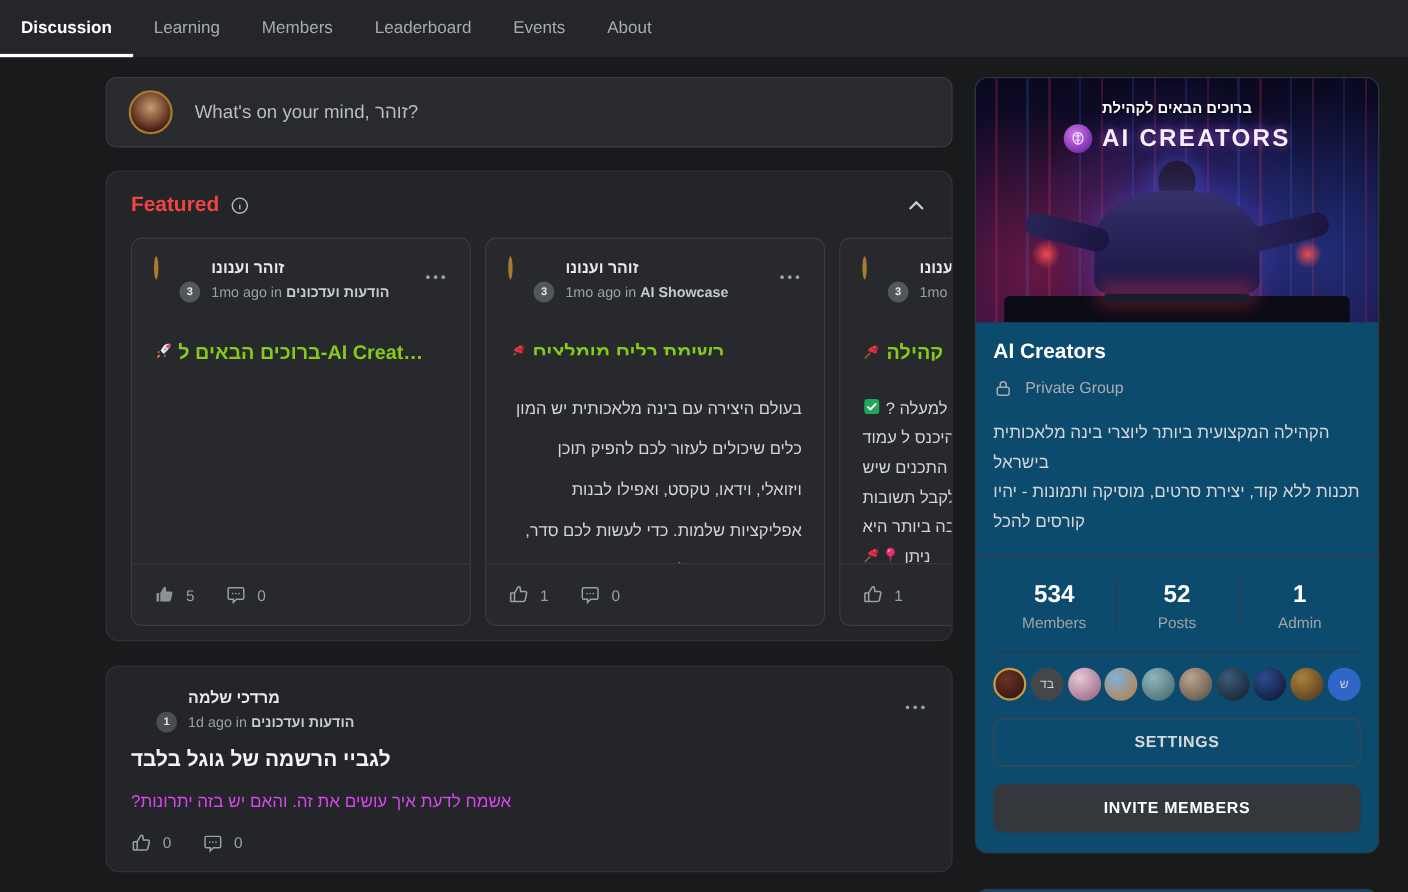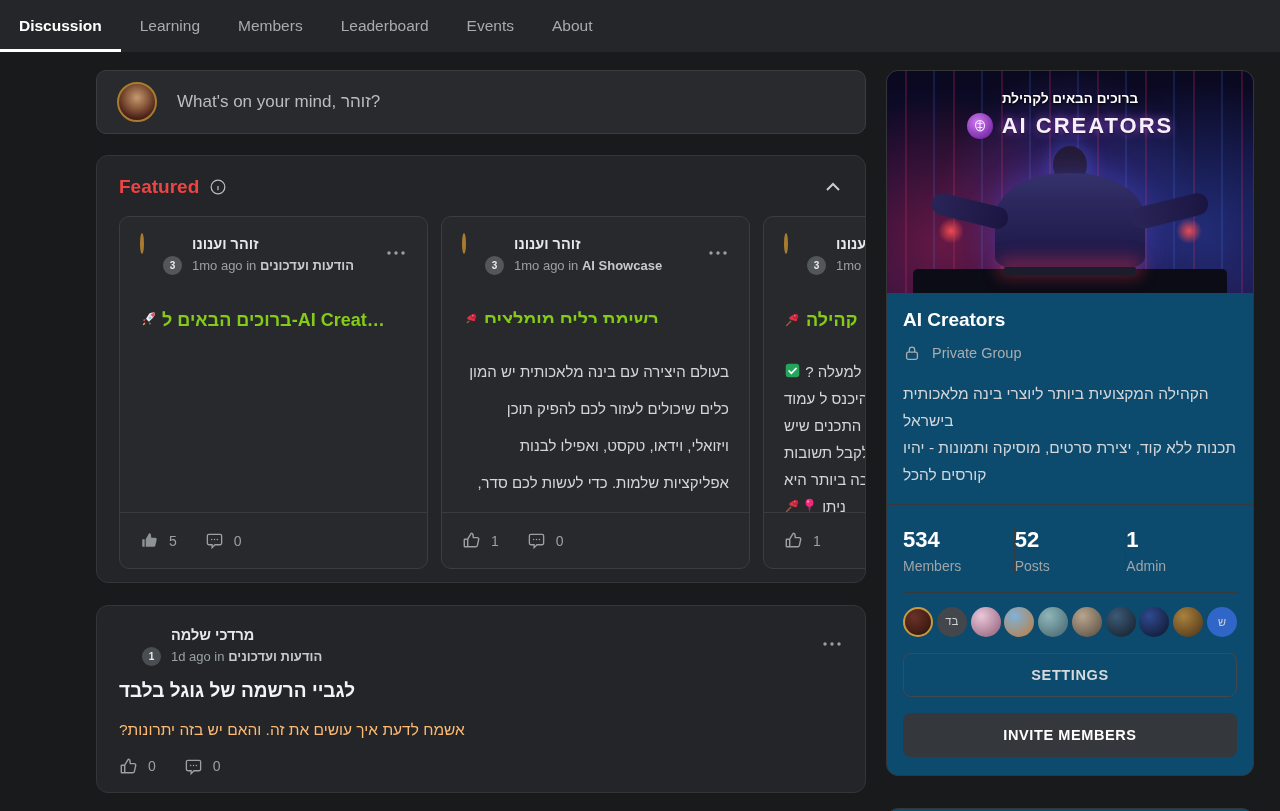--- a/index.html
+++ b/index.html
@@ -56,21 +56,21 @@
   .play{position:absolute;left:50%;top:50%;transform:translate(-50%,-50%);width:58px;height:58px;border-radius:50%;background:rgba(255,255,255,.78);cursor:pointer}
   .play::after{content:"";position:absolute;left:24px;top:18px;border-left:17px solid #8a4bdb;border-top:11px solid transparent;border-bottom:11px solid transparent}
   .m-caption{position:absolute;bottom:8px;width:100%;text-align:center;color:#fff;font-size:10px;direction:rtl;text-shadow:0 1px 2px #000,0 0 3px #000}
   
   .card-foot{margin:auto -20px 0;border-top:1px solid #393b3e;height:55px;display:flex;align-items:center;gap:28px;padding:0 20px;flex:0 0 auto}
   .foot-item{display:flex;align-items:center;gap:10px;color:#9aa0a4;font-size:14px;cursor:pointer}
   .foot-item svg{display:block}
   
   .post-card{margin-top:22px;background:#232528;border:1px solid #333538;border-radius:12px;box-sizing:border-box;height:188px;padding:20px 22px;position:relative;cursor:pointer}
   .post-title{margin-top:16px;font-size:19px;font-weight:700;color:#f2f3f4;direction:rtl;text-align:left}
-  .post-body{margin-top:13px;font-size:15.5px;color:#fdba74;direction:rtl;text-align:left}
+  .post-body{margin-top:13px;font-size:15.5px;color:#d946ef;direction:rtl;text-align:left}
   .post-foot{margin-top:18px;display:flex;align-items:center;gap:28px}
   
   .side-card{background:#0c4a6e;border:1px solid #333538;border-radius:12px;overflow:hidden;box-sizing:border-box}
   .banner{height:222px;position:relative;overflow:hidden;cursor:pointer;background:
     radial-gradient(circle at 15% 78%,rgba(230,40,90,.38),transparent 42%),
     radial-gradient(circle at 86% 72%,rgba(60,110,255,.32),transparent 42%),
     radial-gradient(circle at 50% 58%,rgba(96,72,210,.45),transparent 58%),
     linear-gradient(180deg,#0a0920 0%,#120d33 55%,#1b0f3a 100%)}
   .streaks{position:absolute;inset:0;background:repeating-linear-gradient(90deg,transparent 0 18px,rgba(235,50,100,.20) 18px 20px,transparent 20px 46px,rgba(70,130,255,.16) 46px 48px)}
   .b-head{position:absolute;left:50%;top:34%;transform:translateX(-50%);width:34px;height:38px;border-radius:50%;background:#241a33;box-shadow:0 0 18px 4px rgba(90,110,255,.35)}
@@ -85,21 +85,21 @@
   .banner-t1{position:absolute;top:20px;width:100%;text-align:center;color:#fff;font-size:13.5px;font-weight:700;text-shadow:0 1px 3px #000}
   .banner-t2{position:absolute;top:42px;width:100%;display:flex;align-items:center;justify-content:center;gap:9px}
   .banner-t2 .txt{color:#f5f1fc;font-size:22px;font-weight:800;letter-spacing:2px;text-shadow:0 0 8px rgba(190,90,255,.8),0 1px 3px #000}
   .brain{width:26px;height:26px;border-radius:50%;background:radial-gradient(circle at 40% 35%,#d07bf0,#7a2ba8 75%);display:flex;align-items:center;justify-content:center}
   .side-content{padding:16px 16px 18px}
   .group-name{font-size:19px;font-weight:700;color:#ffffff}
   .privacy{display:flex;align-items:center;gap:11px;margin-top:13px;color:#a9adb0;font-size:14.5px}
   .desc{margin-top:18px;font-size:15.5px;line-height:27px;color:#d3d6d8}
   .divider{height:1px;background:#37393c;margin:16px -16px}
   .divider.inner{margin:16px 0 14px}
-  .stats{display:flex;padding:6px 0 2px}
+  .stats{display:flex;text-align:center;padding:6px 0 2px}
   .stat{flex:1;cursor:pointer}
   .stat + .stat{border-left:1px solid #37393c}
   .stat-v{font-size:22px;font-weight:700;color:#fff}
   .stat-l{font-size:14px;color:#9fa4a7;margin-top:5px}
   .avatars{display:flex;justify-content:space-between;margin:14px 0 4px}
   .s-avatar{width:30px;height:30px;border-radius:50%;display:flex;align-items:center;justify-content:center;font-size:11px;color:#cfd3d6;cursor:pointer;box-sizing:border-box}
   .btn{width:100%;height:44px;border-radius:8px;font-size:14.5px;font-weight:700;letter-spacing:.6px;margin-top:16px;display:flex;align-items:center;justify-content:center;box-sizing:border-box;cursor:pointer;font-family:inherit}
   .btn.settings{border:1px solid #44474b;color:#d7dadc;background:transparent}
   .btn.invite{background:#34373b;color:#ffffff;border:none}
   .leader-card{margin-top:32px;padding:14px 16px;height:60px}
@@ -377,21 +377,21 @@
           <div class="stat-l">Posts</div>
         </span>
         <span class="stat">
           <div class="stat-v">1</div>
           <div class="stat-l">Admin</div>
         </span>
       </div>
       <div class="divider inner"></div>
       <div class="avatars" id="avatars-row">
           <span class="s-avatar" style="background: radial-gradient(circle at 35% 30%, rgb(107, 50, 38), rgb(43, 18, 14)); border: 2px solid rgb(201, 154, 63);"></span>
-          <span class="s-avatar" style="background: rgb(67, 71, 75); font-family: Liberation Mono, monospace;">בד</span>
+          <span class="s-avatar" style="background: rgb(67, 71, 75);">בד</span>
           <span class="s-avatar" style="background: radial-gradient(circle at 35% 30%, rgb(232, 199, 216), rgb(143, 90, 117));"></span>
           <span class="s-avatar" style="background: radial-gradient(circle at 35% 30%, rgb(127, 178, 217), rgb(192, 122, 58));"></span>
           <span class="s-avatar" style="background: radial-gradient(circle at 35% 30%, rgb(143, 182, 185), rgb(65, 98, 107));"></span>
           <span class="s-avatar" style="background: radial-gradient(circle at 35% 30%, rgb(185, 165, 143), rgb(85, 73, 60));"></span>
           <span class="s-avatar" style="background: radial-gradient(circle at 35% 30%, rgb(60, 90, 119), rgb(19, 28, 38));"></span>
           <span class="s-avatar" style="background: radial-gradient(circle at 35% 30%, rgb(46, 74, 143), rgb(13, 19, 38));"></span>
           <span class="s-avatar" style="background: radial-gradient(circle at 35% 30%, rgb(169, 130, 63), rgb(74, 48, 21));"></span>
           <span class="s-avatar" style="background: rgb(47, 102, 200);">ש</span>
         </div>
       <button class="btn settings">SETTINGS</button>

